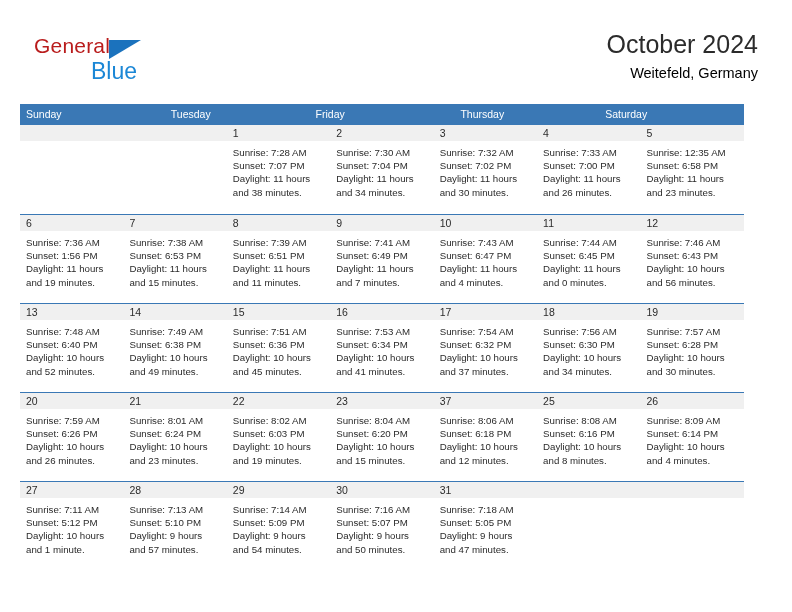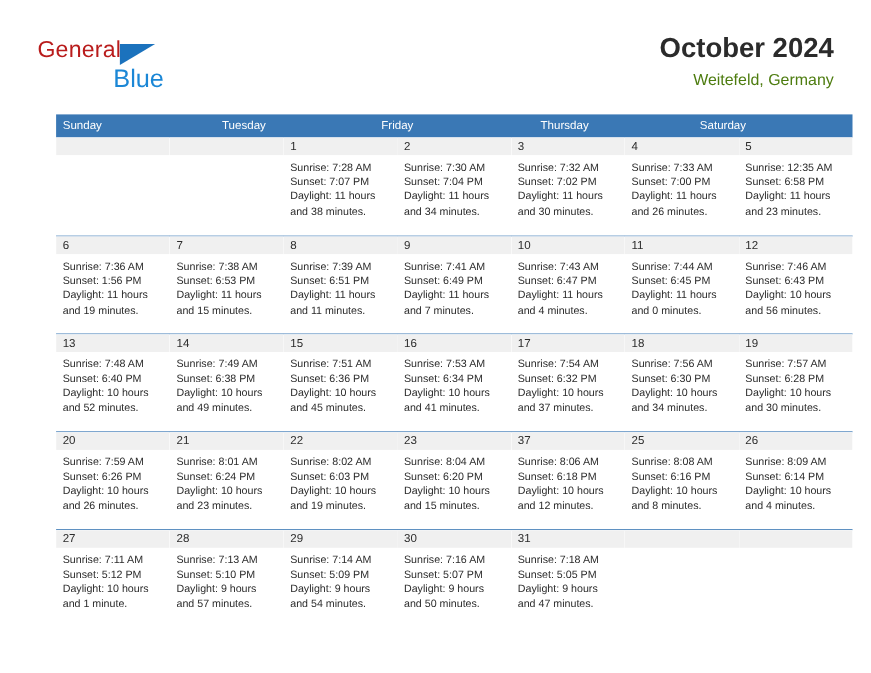--- a/index.html
+++ b/index.html
@@ -55,47 +55,45 @@
     border-left: 32px solid #1b72bd;
     border-bottom: 19px solid transparent;
   }
   .logo-blue {
     position: absolute;
     left: 57px;
     top: 24px;
     font-size: 23px;
     color: #1b87d6;
     font-family: "Liberation Sans", sans-serif;
-    margin-left: 12px;
   }
   .title-block {
     position: absolute;
     right: 0;
     top: 0;
     text-align: right;
   }
   .cal-title {
     font-size: 25px;
     color: #2b2b2b;
     line-height: 32px;
     white-space: nowrap;
-    font-weight: bold;
   }
   .cal-subtitle {
     font-size: 14.5px;
-    color: #4d7c0f;
+    color: #000000;
     line-height: 20px;
     margin-top: 3px;
     white-space: nowrap;
   }
 
   
   .calendar {
     position: absolute;
-    left: 51px;
+    left: 20px;
     top: 104px;
     width: 724px;
   }
   .dow-row {
     display: flex;
     background: #3a78b5;
     height: 21px;
   }
   .dow-cell {
     flex: 1 1 0;

